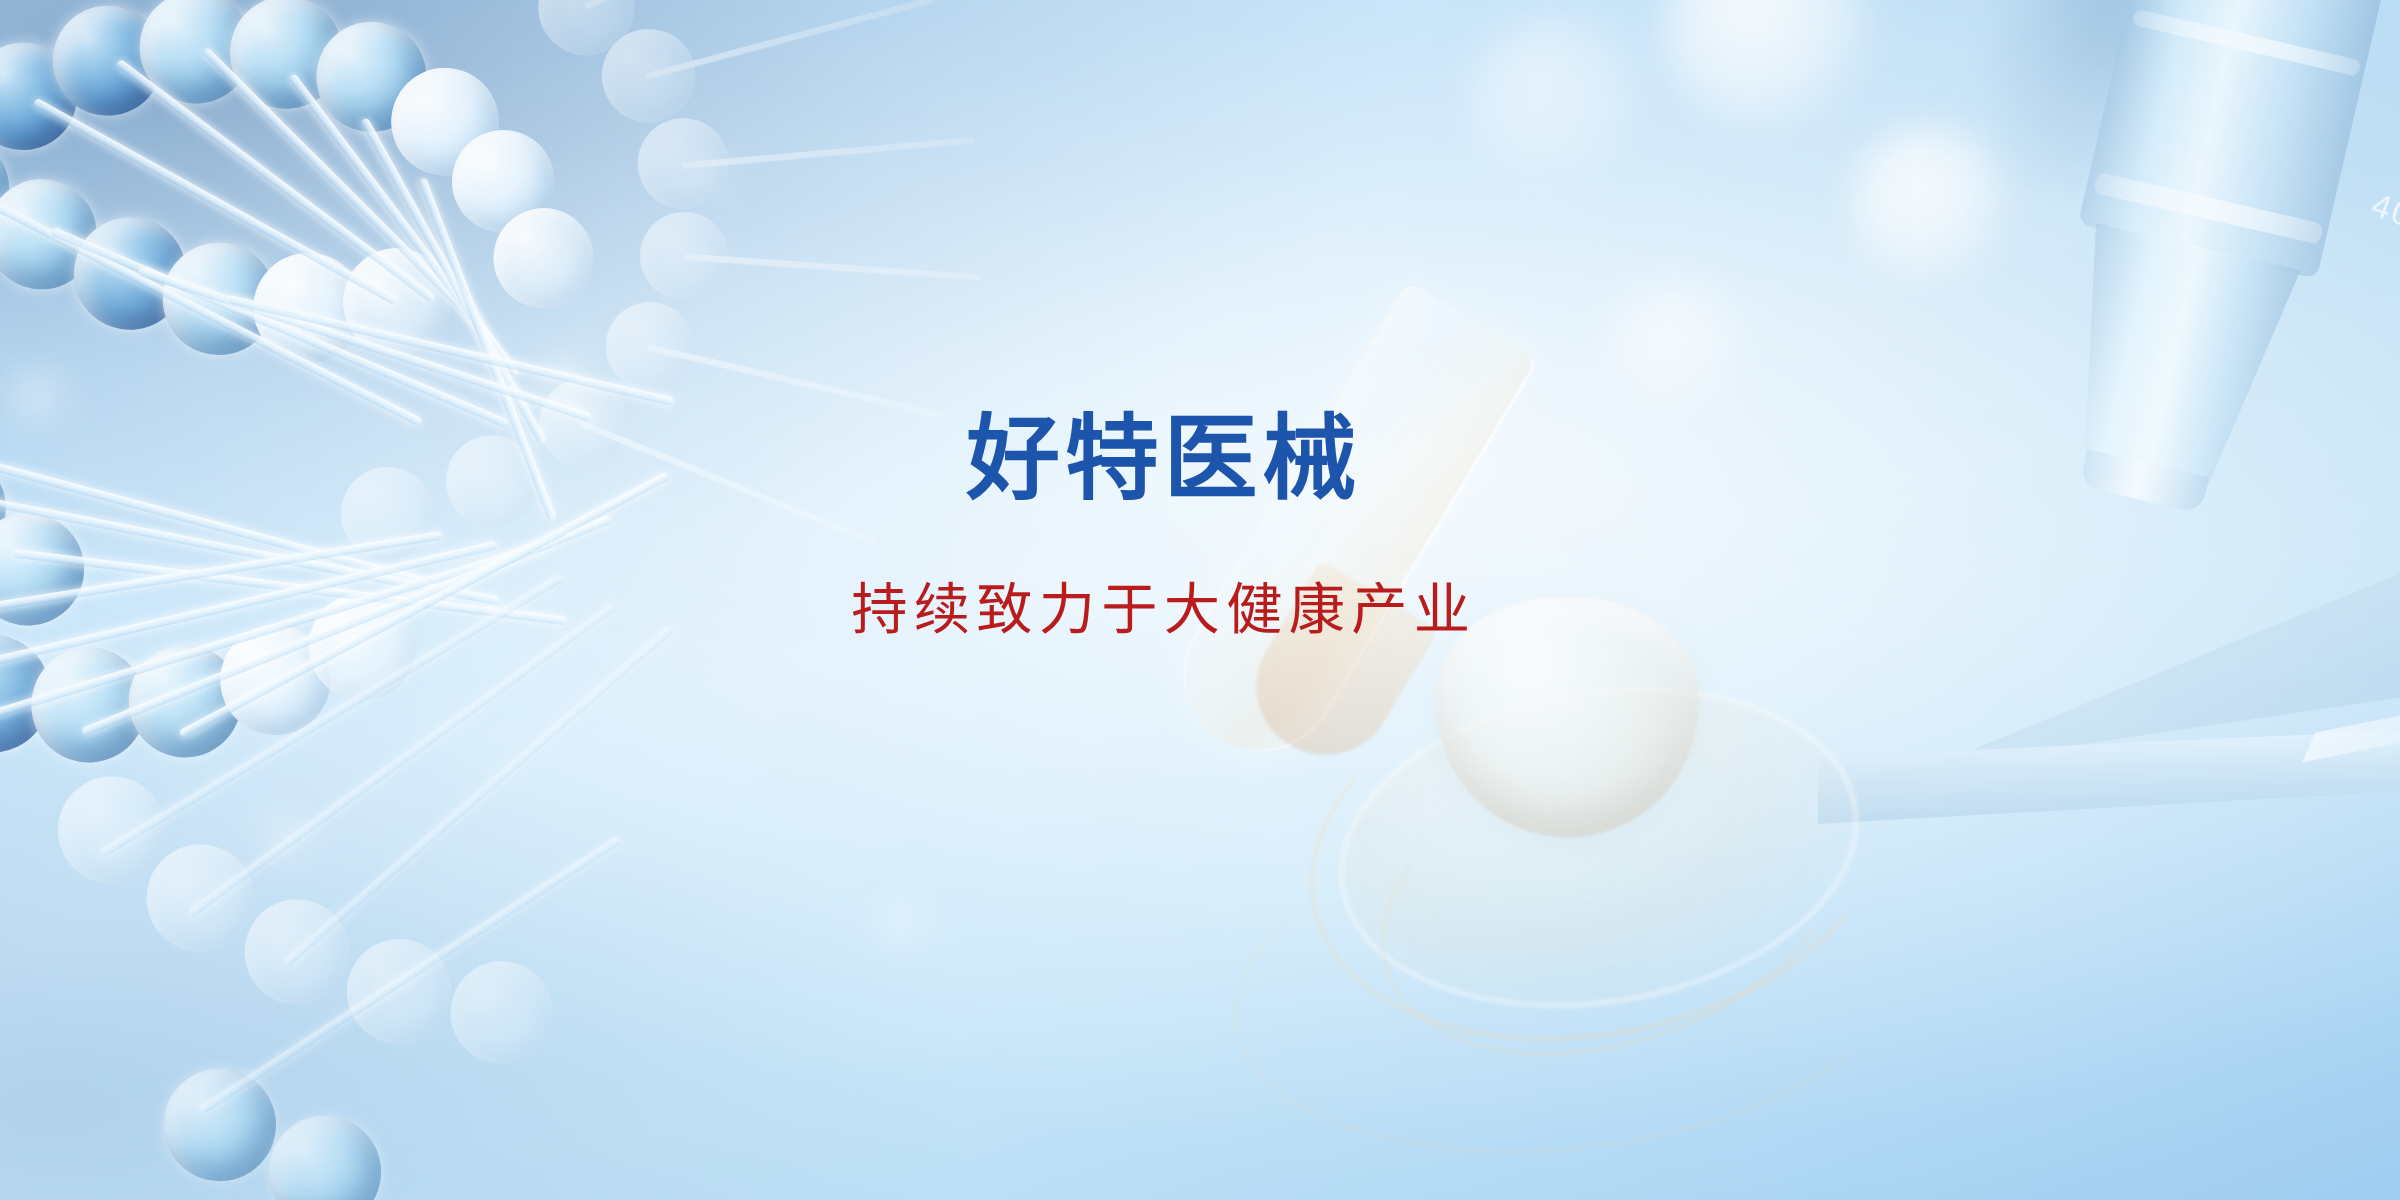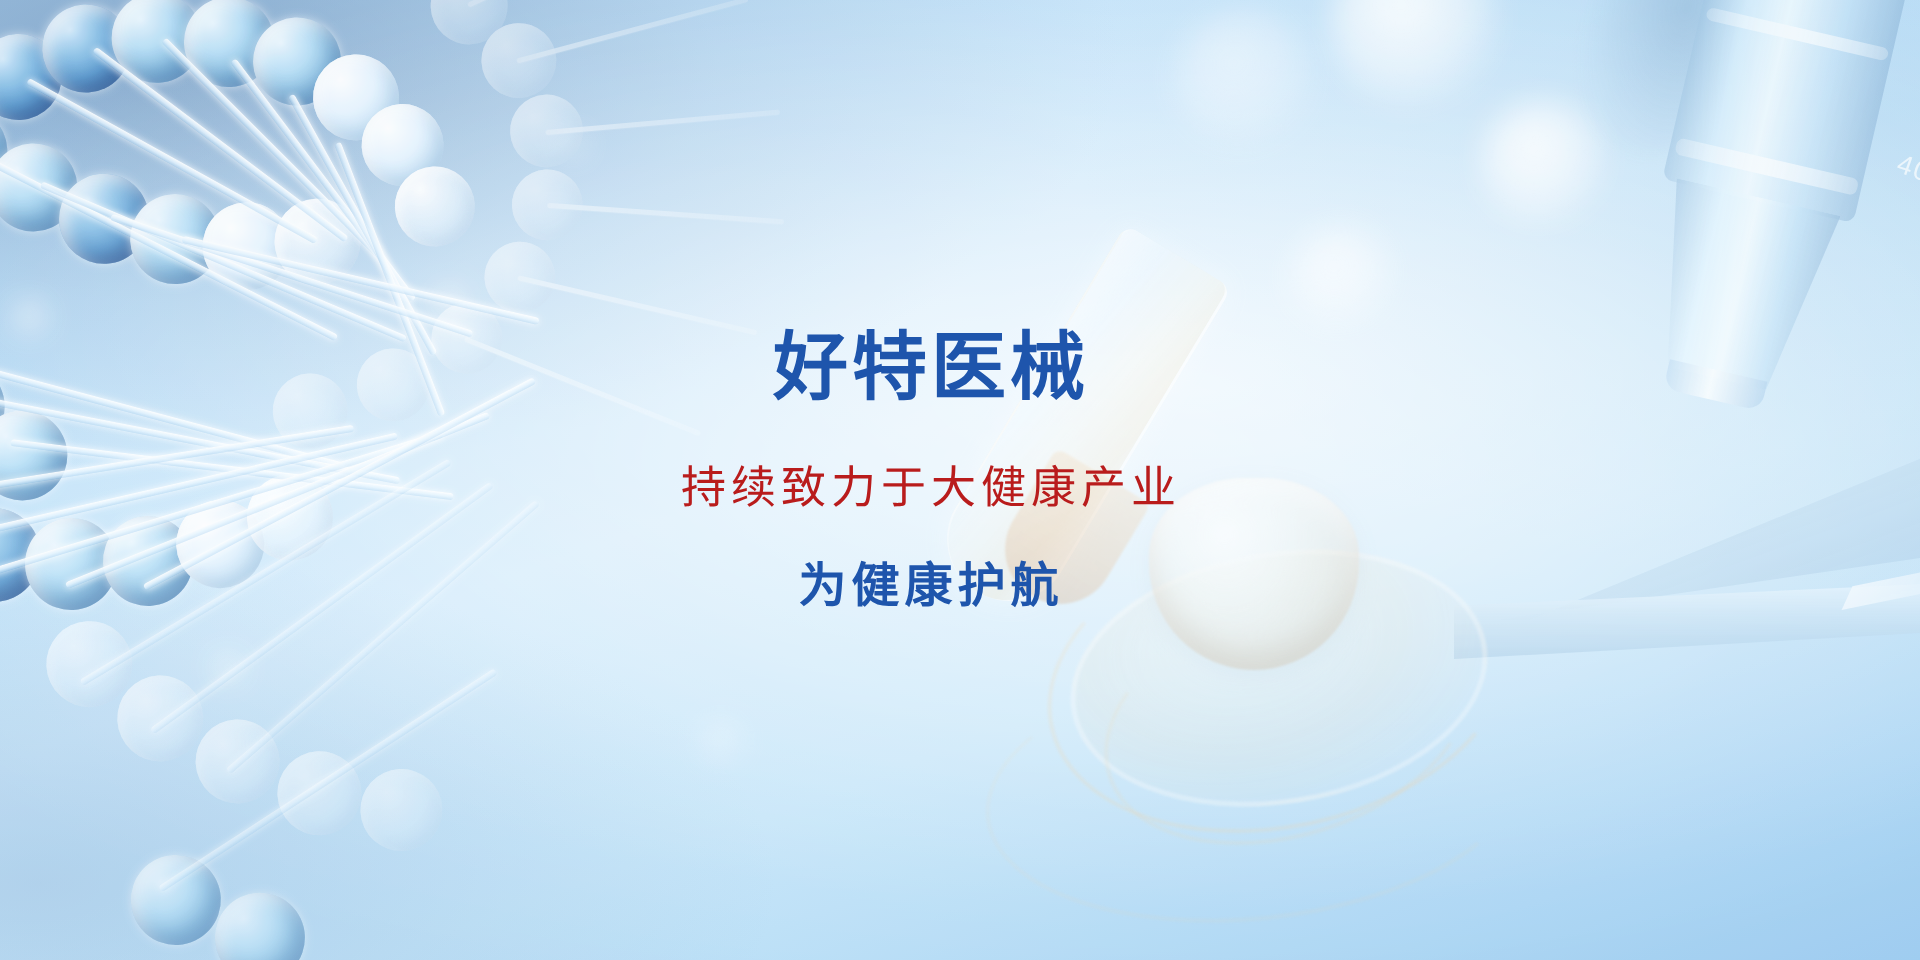--- a/index.html
+++ b/index.html
@@ -435,16 +435,15 @@
     <div class="rung" style="left:330px; top:852px; width:420px; transform:rotate(-33deg); opacity:.55;"></div>
     <div class="rung" style="left:404px; top:896px; width:410px; transform:rotate(-38deg); opacity:.5;"></div>
     <div class="rung" style="left:330px; top:1010px; width:400px; transform:rotate(-30deg); opacity:.6;"></div>
   </div>
 
   <div class="layer haze"></div>
 
   <div class="copy">
     <h1 class="headline">好特医械</h1>
     <p class="tagline">持续致力于大健康产业</p>
-    <p class="slogan">为健康护航</p>
   </div>
 
 </div>
 
 </body></html>

